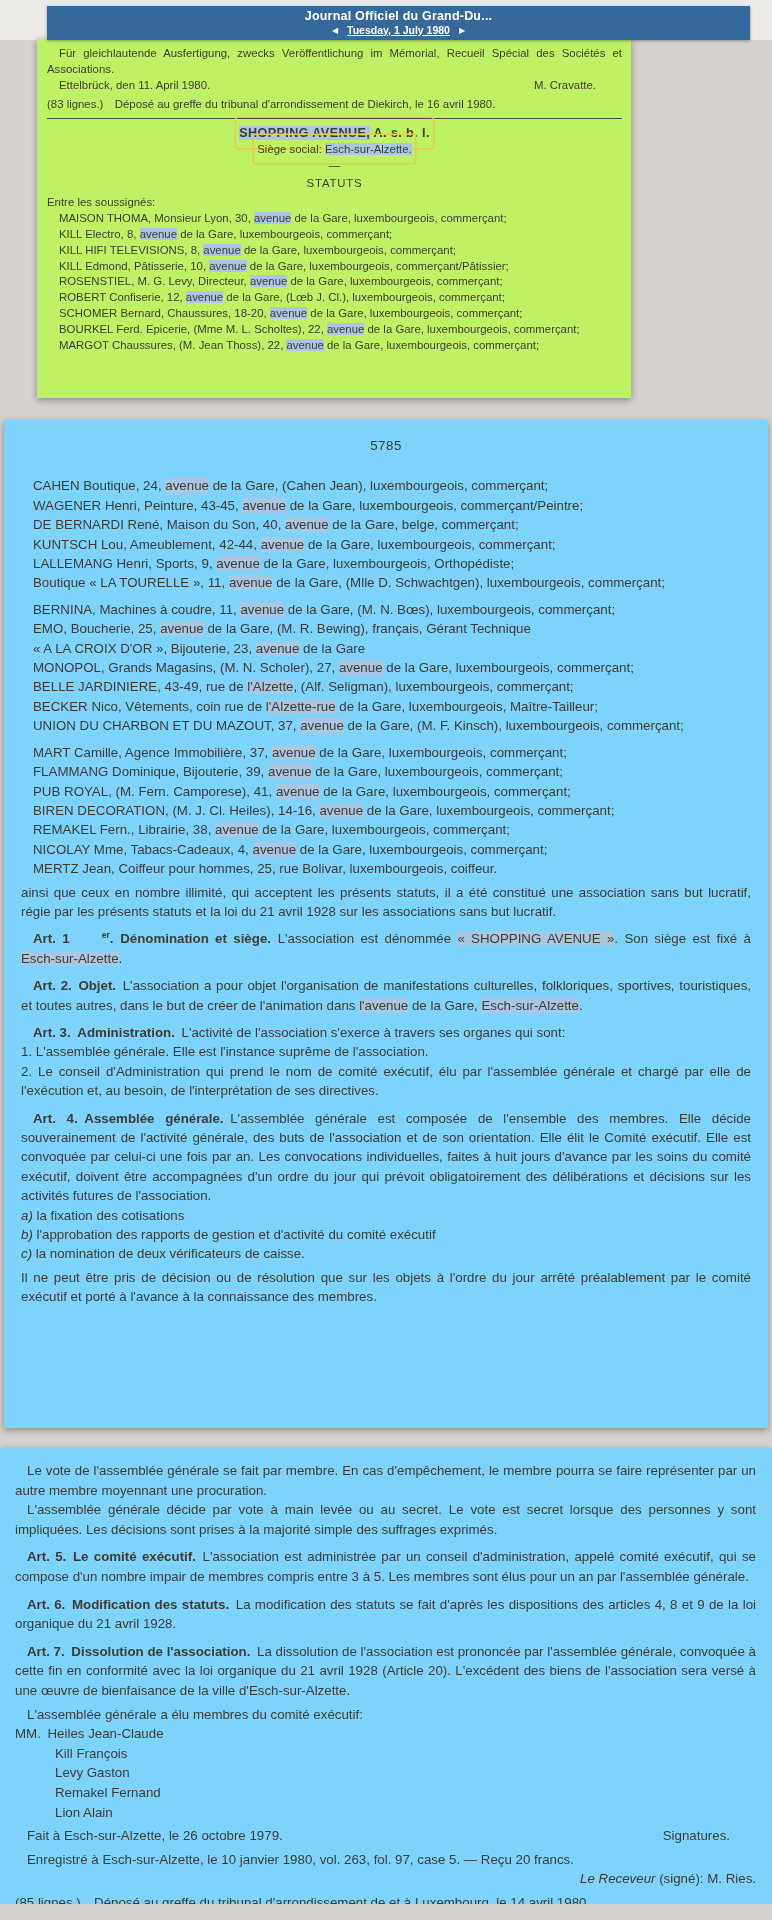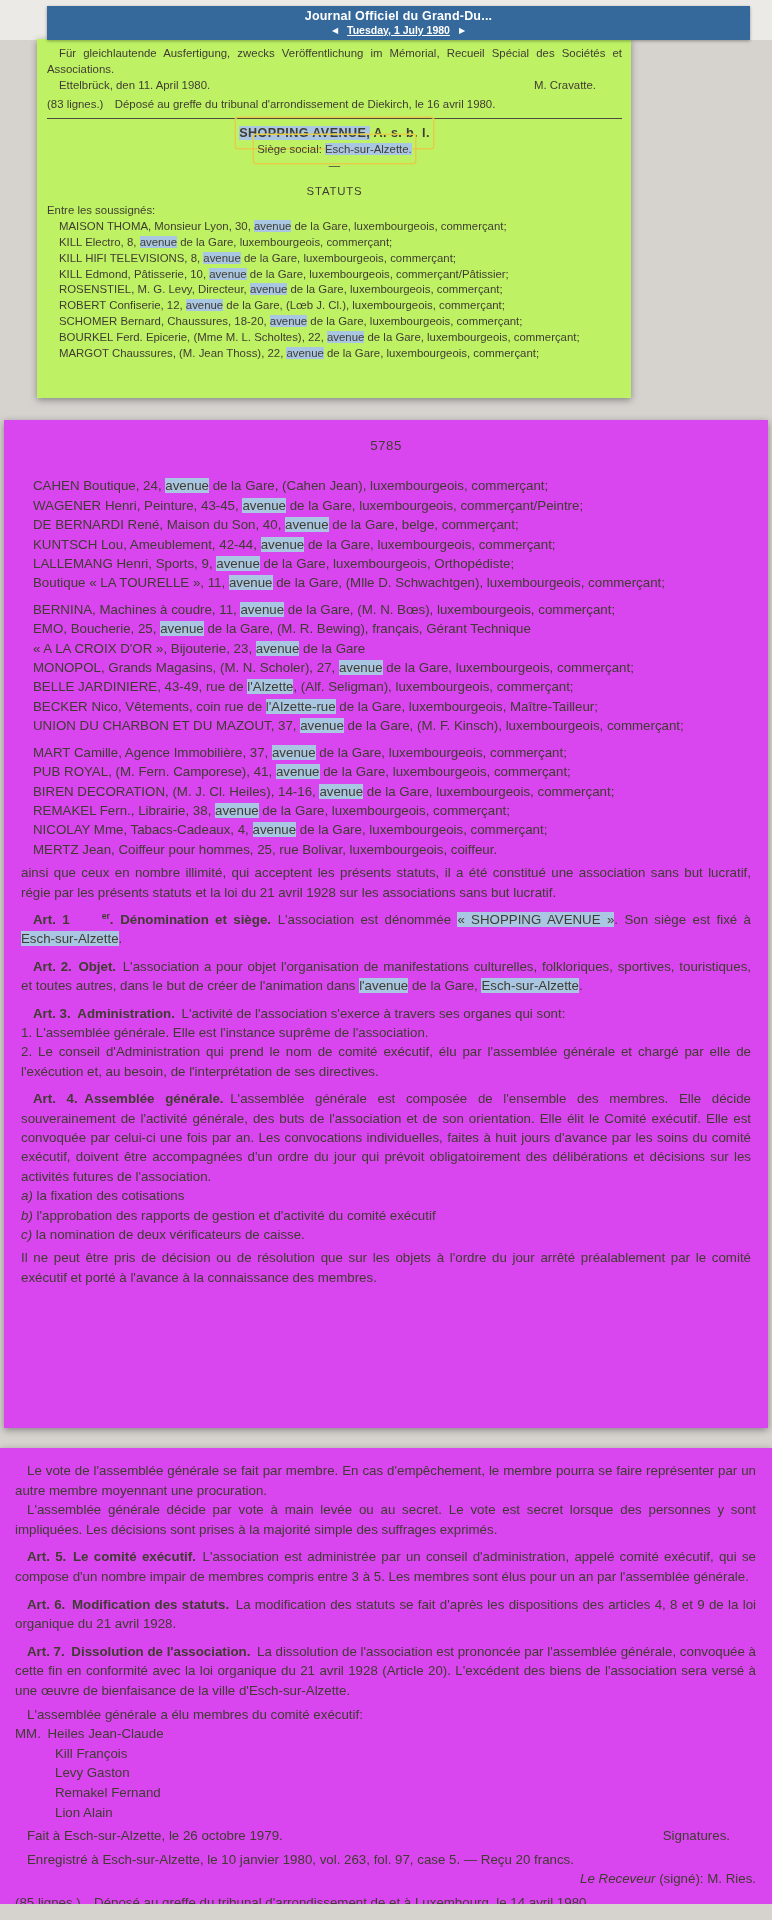--- a/index.html
+++ b/index.html
@@ -20,21 +20,21 @@
     padding:3px 0 4px;box-shadow:0 1px 3px rgba(0,0,0,.35);
     z-index:5;
   }
   .hdr-title{font-size:12.5px;font-weight:bold;letter-spacing:.2px;}
   .hdr-nav{font-size:10.5px;margin-top:1px;display:flex;justify-content:center;align-items:center;gap:9px;}
   .hdr-nav .arrow{font-size:8px;cursor:pointer;}
   .hdr-nav .date{text-decoration:underline;font-weight:bold;cursor:pointer;}
 
   
   .paper{
-    position:absolute;background:#d946ef;
+    position:absolute;background:#7dd3fc;
     box-shadow:0 2px 7px rgba(0,0,0,.38);
     box-sizing:border-box;overflow:hidden;
   }
   .page1{
     left:37px;top:39px;width:594px;height:359px;
     padding:7px 9px 6px 10px;
     font-size:11.4px;line-height:15.8px;
     background:#bef264;
   }
   .page2{
@@ -56,21 +56,21 @@
   .b{font-weight:bold;}
   .i{font-style:italic;}
   .sup{font-size:65%;vertical-align:super;line-height:0;padding-left:32px;}
   .hl{background:#a9c7e2;}
   .ring{box-shadow:0 0 0 1.5px #e3cd49;border-radius:2px;padding:8px 3px;}
   .mt{margin-top:7px;}
   .mt-sm{margin-top:4px;}
   .art{margin-top:8px;text-indent:12px;}
   .name{padding-left:40px;}
   .ttl{font-size:12.6px;letter-spacing:.4px;margin-top:7px;font-weight:bold;}
-  .statuts{letter-spacing:.8px;margin-top:10px;margin-bottom:3px;}
+  .statuts{letter-spacing:.8px;margin-top:2px;margin-bottom:3px;}
   .pagenum{text-align:center;margin-bottom:21px;letter-spacing:.5px;}
   hr.rule{border:none;border-top:1.4px solid #4e4a41;margin:5px 0 4px 0;}
   .row{display:flex;justify-content:space-between;}
   .row .rl{flex:1 1 auto;}
   .row .rr{flex:0 0 auto;padding-right:26px;}
 </style>
 </head>
 <body>
 
 <div class="viewport">
@@ -119,20 +119,21 @@
         <div class="line ind"><span>LALLEMANG Henri, Sports, 9, </span><span class="hl">avenue</span><span> de la Gare, luxembourgeois, Orthopédiste;</span></div>
         <div class="line ind just"><span>Boutique « LA TOURELLE », 11, </span><span class="hl">avenue</span><span> de la Gare, (Mlle D. Schwachtgen), luxembourgeois, commerçant;</span></div>
         <div class="line ind mt"><span>BERNINA, Machines à coudre, 11, </span><span class="hl">avenue</span><span> de la Gare, (M. N. Bœs), luxembourgeois, commerçant;</span></div>
         <div class="line ind"><span>EMO, Boucherie, 25, </span><span class="hl">avenue</span><span> de la Gare, (M. R. Bewing), français, Gérant Technique</span></div>
         <div class="line ind"><span>« A LA CROIX D'OR », Bijouterie, 23, </span><span class="hl">avenue</span><span> de la Gare</span></div>
         <div class="line ind"><span>MONOPOL, Grands Magasins, (M. N. Scholer), 27, </span><span class="hl">avenue</span><span> de la Gare, luxembourgeois, commerçant;</span></div>
         <div class="line ind"><span>BELLE JARDINIERE, 43-49, rue de </span><span class="hl">l'Alzette</span><span>, (Alf. Seligman), luxembourgeois, commerçant;</span></div>
         <div class="line ind"><span>BECKER Nico, Vêtements, coin rue de </span><span class="hl">l'Alzette-rue</span><span> de la Gare, luxembourgeois, Maître-Tailleur;</span></div>
         <div class="line ind just"><span>UNION DU CHARBON ET DU MAZOUT, 37, </span><span class="hl">avenue</span><span> de la Gare, (M. F. Kinsch), luxembourgeois, commerçant;</span></div>
         <div class="line ind mt"><span>MART Camille, Agence Immobilière, 37, </span><span class="hl">avenue</span><span> de la Gare, luxembourgeois, commerçant;</span></div>
+        <div class="line ind"><span>FLAMMANG Dominique, Bijouterie, 39, </span><span class="hl">avenue</span><span> de la Gare, luxembourgeois, commerçant;</span></div>
         <div class="line ind"><span>PUB ROYAL, (M. Fern. Camporese), 41, </span><span class="hl">avenue</span><span> de la Gare, luxembourgeois, commerçant;</span></div>
         <div class="line ind"><span>BIREN DECORATION, (M. J. Cl. Heiles), 14-16, </span><span class="hl">avenue</span><span> de la Gare, luxembourgeois, commerçant;</span></div>
         <div class="line ind"><span>REMAKEL Fern., Librairie, 38, </span><span class="hl">avenue</span><span> de la Gare, luxembourgeois, commerçant;</span></div>
         <div class="line ind"><span>NICOLAY Mme, Tabacs-Cadeaux, 4, </span><span class="hl">avenue</span><span> de la Gare, luxembourgeois, commerçant;</span></div>
         <div class="line ind"><span>MERTZ Jean, Coiffeur pour hommes, 25, rue Bolivar, luxembourgeois, coiffeur.</span></div>
         <div class="line just mt-sm"><span>ainsi que ceux en nombre illimité, qui acceptent les présents statuts, il a été constitué une association sans but lucratif, régie par les présents statuts et la loi du 21 avril 1928 sur les associations sans but lucratif.</span></div>
         <div class="line art just"><span class="b">Art. 1</span><span class="b sup">er</span><span class="b">. Dénomination et siège.</span><span> L'association est dénommée </span><span class="hl">« SHOPPING AVENUE »</span><span>. Son siège est fixé à </span><span class="hl">Esch-sur-Alzette</span><span>.</span></div>
         <div class="line art just"><span class="b">Art. 2. Objet.</span><span> L'association a pour objet l'organisation de manifestations culturelles, folkloriques, sportives, touristiques, et toutes autres, dans le but de créer de l'animation dans </span><span class="hl">l'avenue</span><span> de la Gare, </span><span class="hl">Esch-sur-Alzette</span><span>.</span></div>
         <div class="line art just"><span class="b">Art. 3. Administration.</span><span> L'activité de l'association s'exerce à travers ses organes qui sont:</span></div>
         <div class="line "><span>1. L'assemblée générale. Elle est l'instance suprême de l'association.</span></div>

